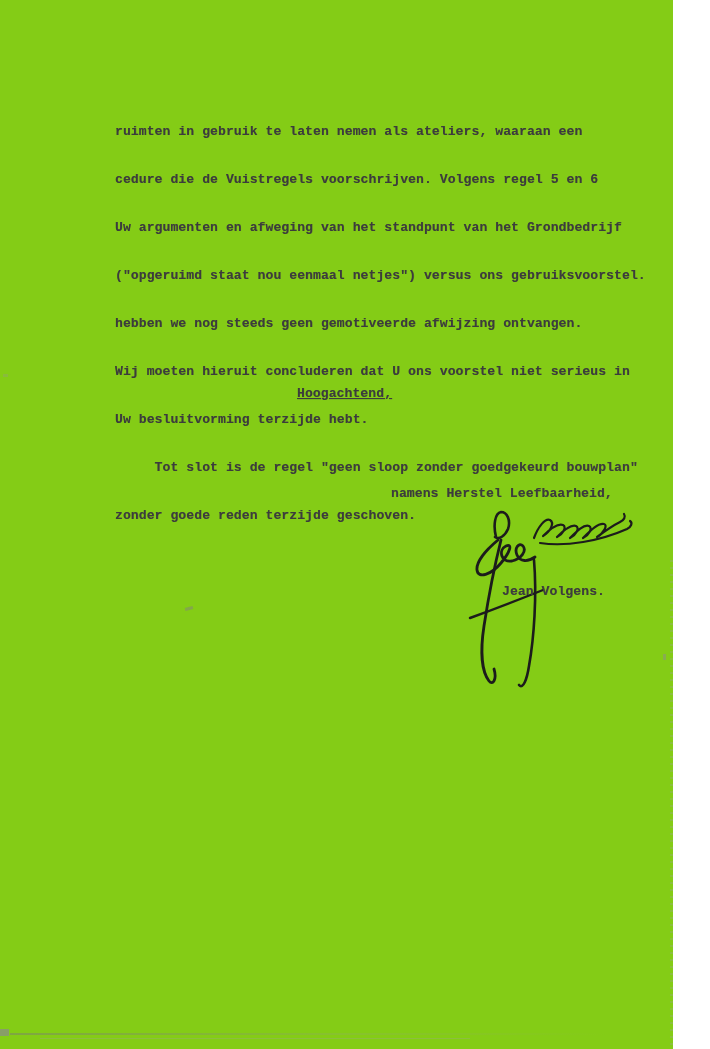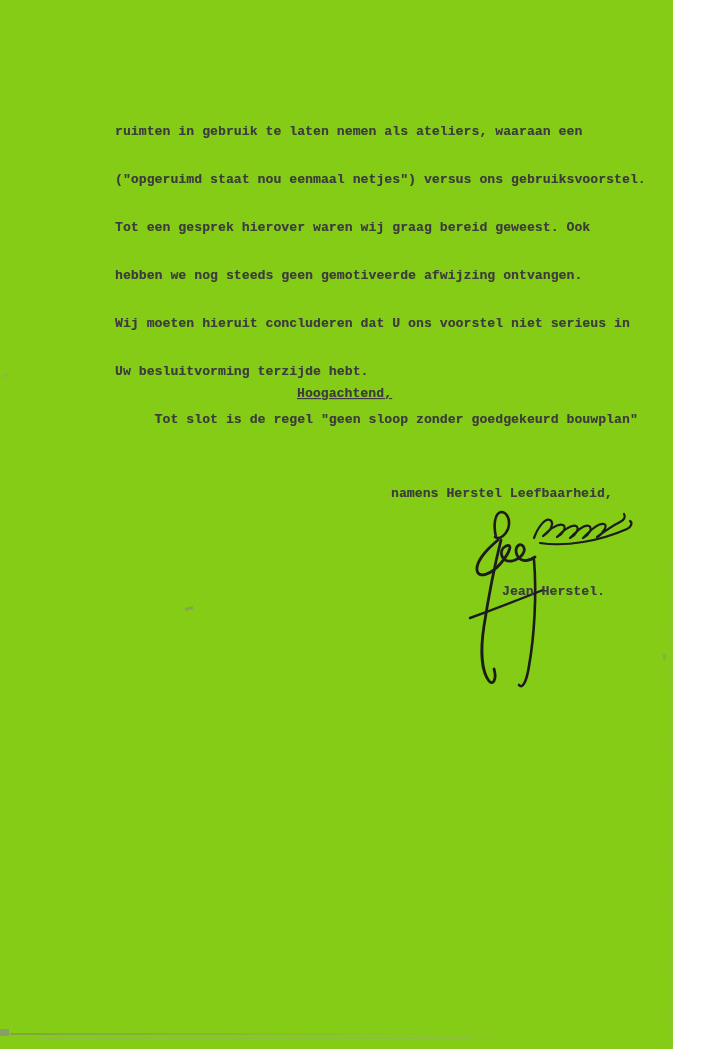--- a/index.html
+++ b/index.html
@@ -63,26 +63,28 @@
   .speck-c { left: 3px; top: 374px; width: 5px; height: 3px;
              background: rgba(150,150,150,0.3); }
 </style>
 </head>
 <body>
 
 <div class="page">
 
   <div class="typed body-text">
     <div class="line">ruimten in gebruik te laten nemen als ateliers, waaraan een</div>
+    <div class="line">cedure die de Vuistregels voorschrijven. Volgens regel 5 en 6</div>
+    <div class="line">Uw argumenten en afweging van het standpunt van het Grondbedrijf</div>
     <div class="line">("opgeruimd staat nou eenmaal netjes") versus ons gebruiksvoorstel.</div>
-    <div class="line">Tot een gesprek hierover waren wij graag bereid geweest. Ook</div>
     <div class="line">hebben we nog steeds geen gemotiveerde afwijzing ontvangen.</div>
     <div class="line">Wij moeten hieruit concluderen dat U ons voorstel niet serieus in</div>
     <div class="line">Uw besluitvorming terzijde hebt.</div>
     <div class="line">     Tot slot is de regel "geen sloop zonder goedgekeurd bouwplan"</div>
+    <div class="line">zonder goede reden terzijde geschoven.</div>
   </div>
 
   <div class="typed closing">Hoogachtend,</div>
 
   <div class="typed on-behalf">namens Herstel Leefbaarheid,</div>
 
   <svg class="signature" viewBox="0 0 200 195" width="200" height="195" aria-hidden="true">
     <g fill="none" stroke="#1c1c1c" stroke-linecap="round" stroke-linejoin="round">
 
       <path stroke-width="2.6" d="M46,37 C43,25 45,13 51,12 C57,12 61,20 58,29 C55,36 49,40 45,37"></path>
@@ -94,21 +96,21 @@
       <path stroke-width="2.6" d="M84,60 C87,96 84,138 79,166 C77,179 73,190 69,185"></path>
 
       <path stroke-width="2.4" d="M20,118 C42,110 68,100 93,90"></path>
 
       <path stroke-width="2.2" d="M84,38 C88,27 95,18 100,20 C105,23 100,32 93,36 C100,29 108,23 113,25 C117,27 113,34 107,37 C114,30 121,24 126,26 C130,28 126,35 120,38 C127,31 134,24 139,26 C143,28 139,35 133,38 C141,30 148,23 154,24 C158,25 154,33 147,37 C155,31 164,25 170,22 C174,20 176,17 174,14"></path>
 
       <path stroke-width="2.2" d="M90,43 C116,47 150,41 177,29 C181,27 183,23 180,21"></path>
     </g>
   </svg>
 
-  <div class="typed typed-name">Jean Herstel.</div>
+  <div class="typed typed-name">Jean Volgens.</div>
 
   <div class="artifact corner-mark"></div>
   <div class="artifact scan-line-1"></div>
   <div class="artifact scan-line-2"></div>
   <div class="artifact right-edge-noise"></div>
   <div class="artifact speck-a"></div>
   <div class="artifact speck-b"></div>
   <div class="artifact speck-c"></div>
 
 </div>

